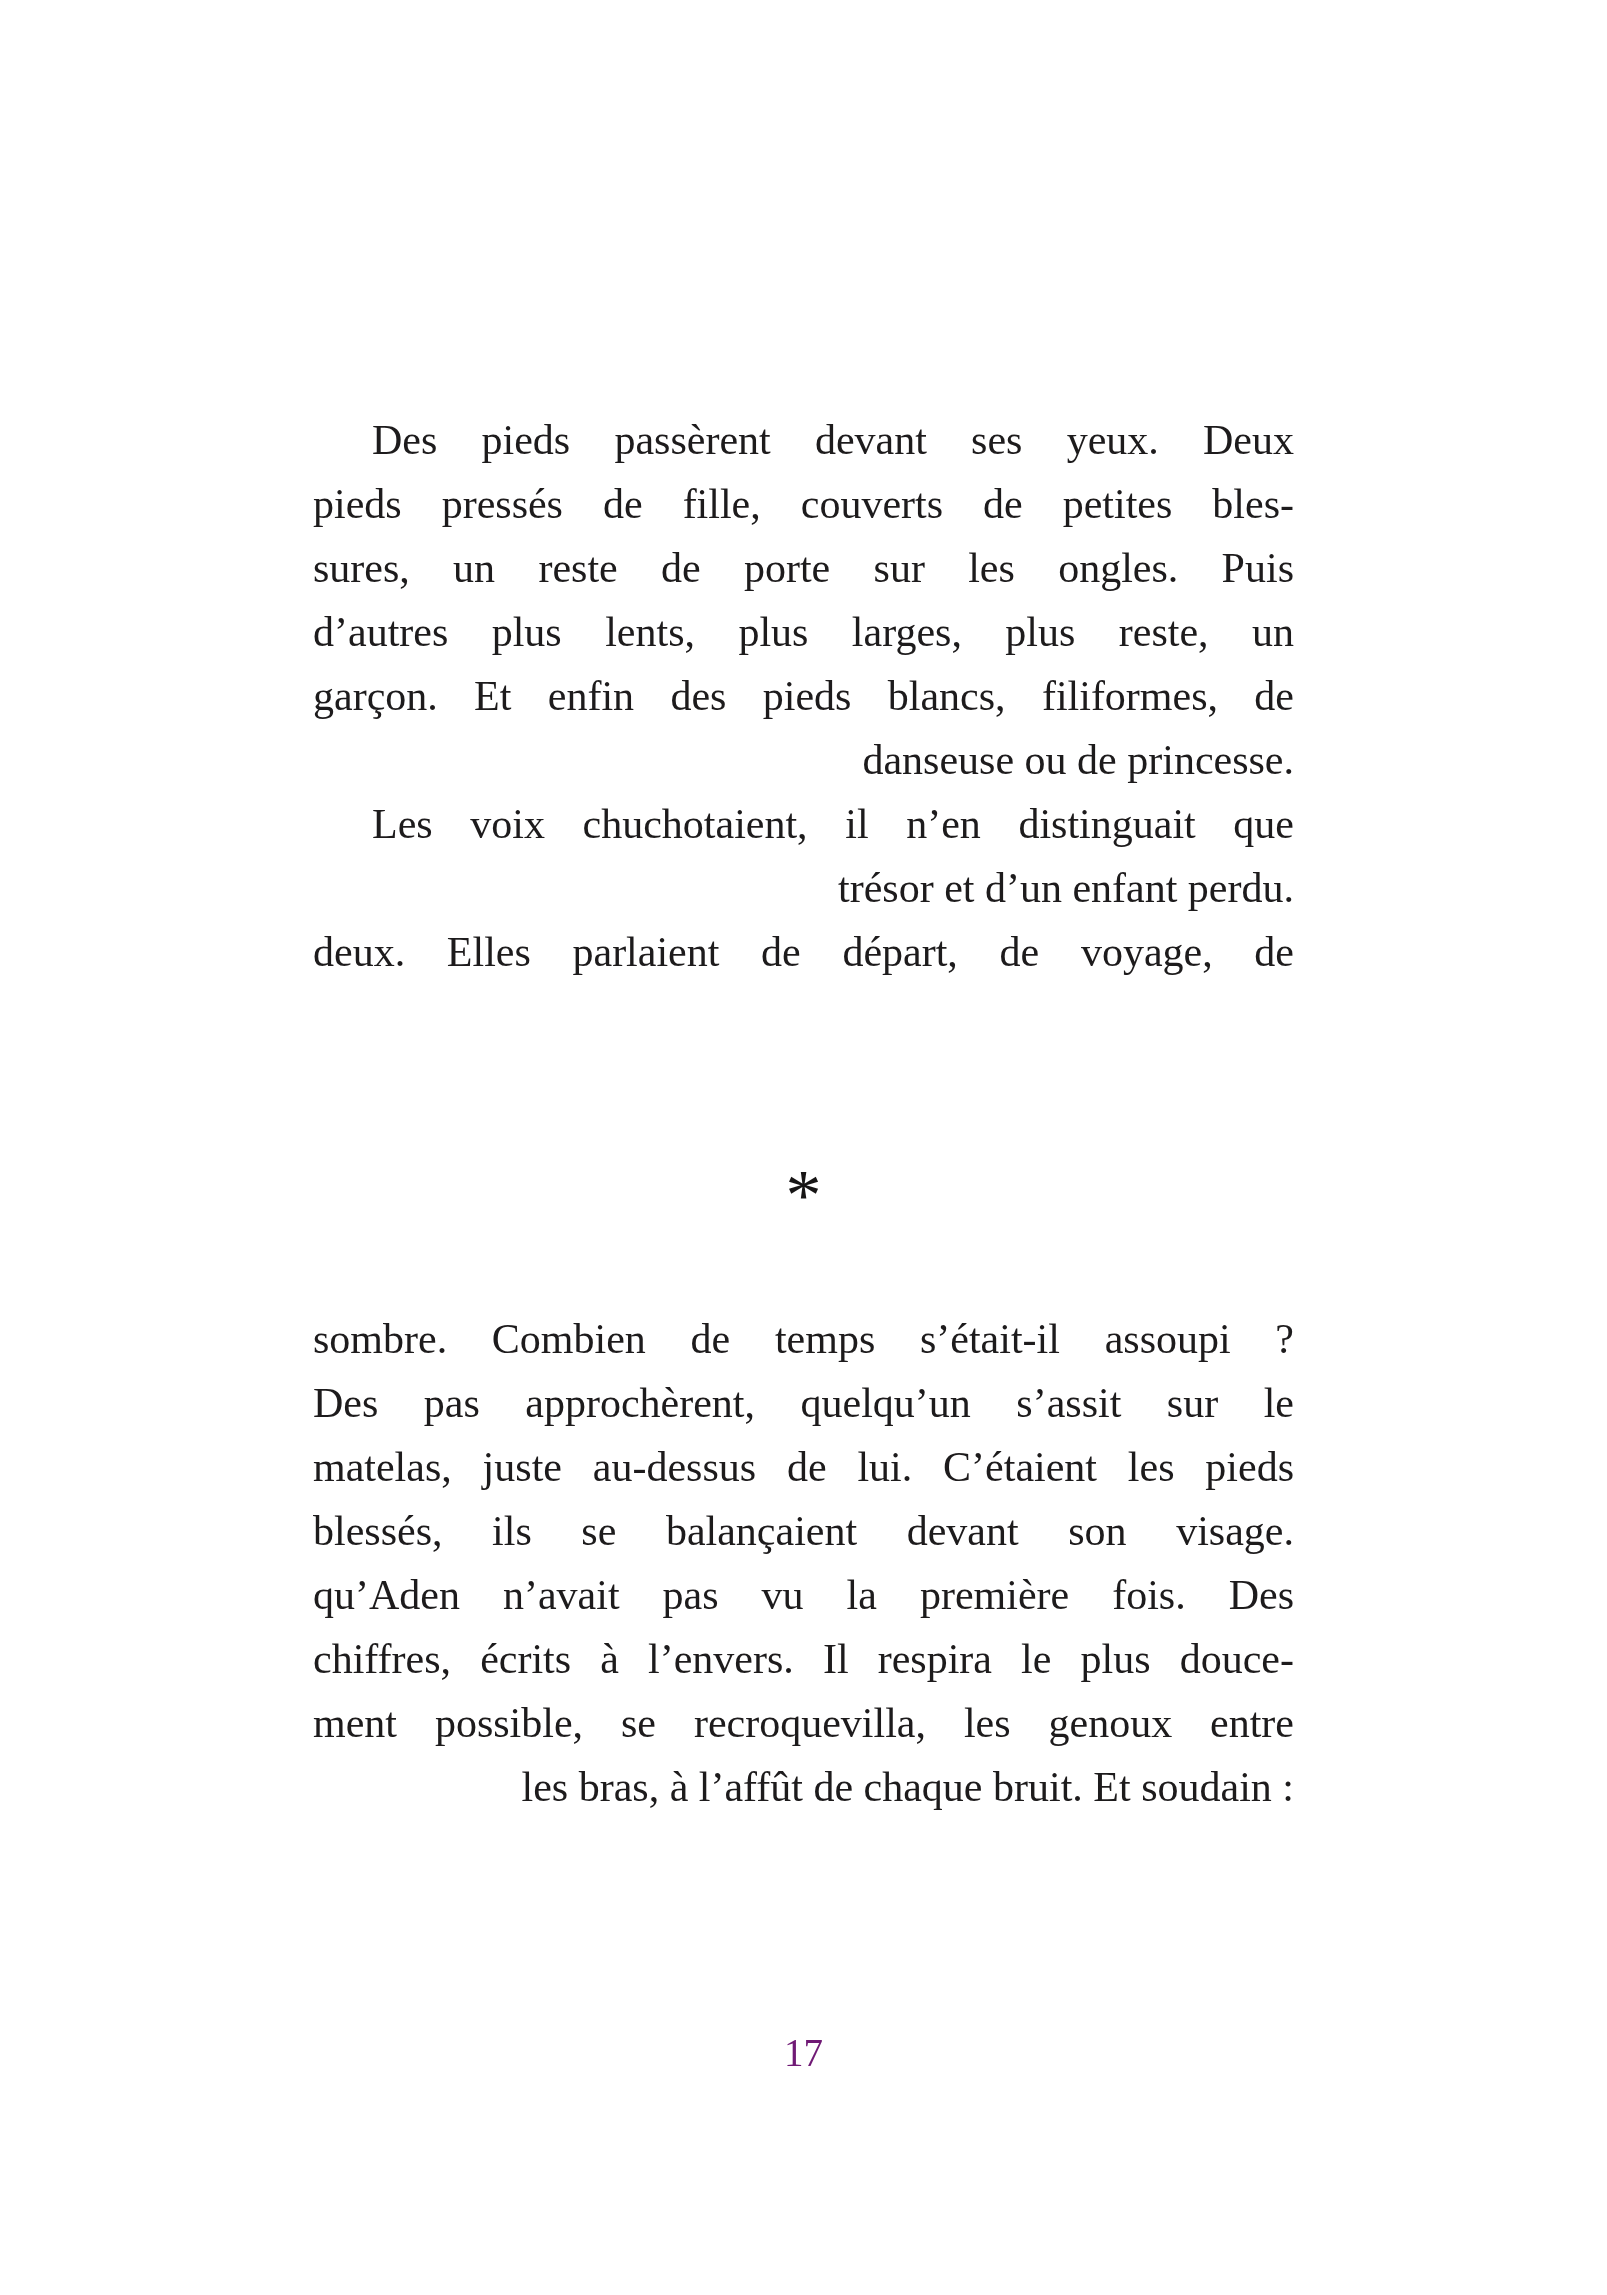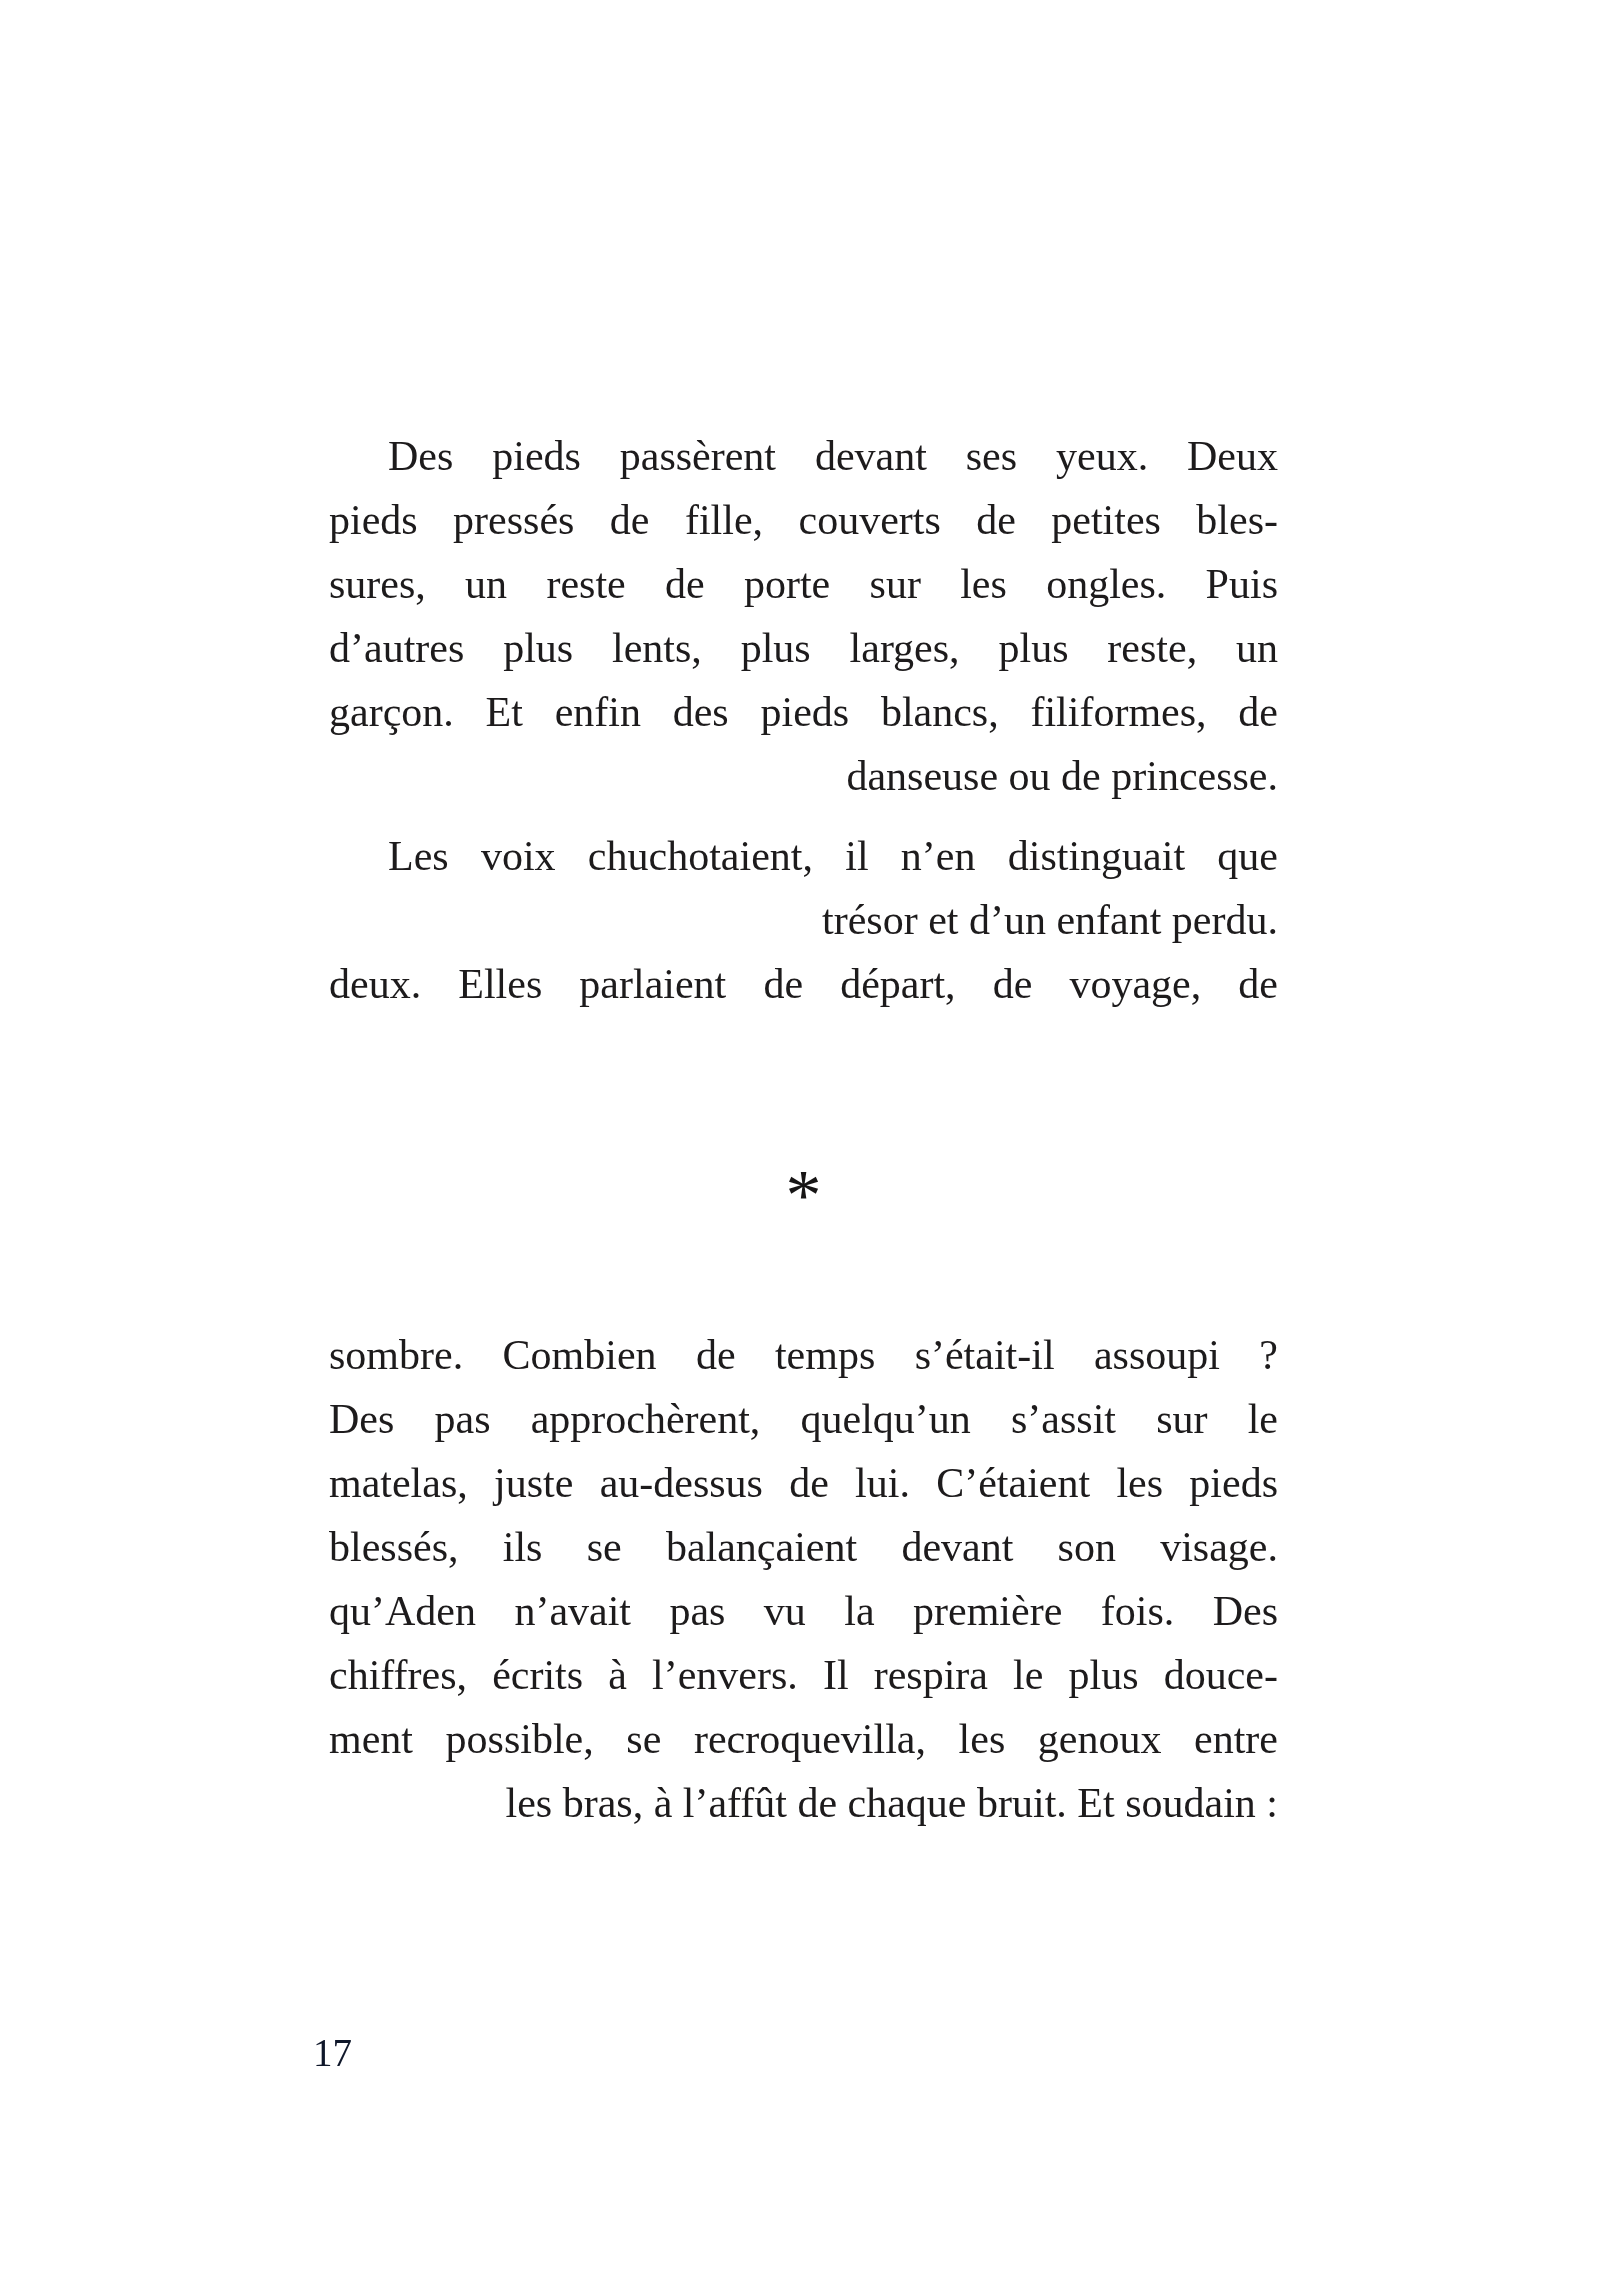--- a/index.html
+++ b/index.html
@@ -18,21 +18,21 @@
   }
   .text-block {
     position: absolute;
     left: 313px;
     width: 981px;
     font-size: 42px;
     line-height: 64px;
   }
   #block-1 { top: 408px; }
   #block-2 { top: 1307px; }
-  .para { margin: 16px; padding: 0; font-family: Liberation Serif, serif; }
+  .para { margin: 0; padding: 0; font-family: Liberation Serif, serif; }
   .line {
     height: 64px;
     white-space: normal;
     text-align: right;
   }
   .line.justify {
     text-align: justify;
     text-align-last: justify;
   }
   .line.indent {
@@ -46,23 +46,24 @@
     text-align: center;
     font-size: 72px;
     line-height: 72px;
     color: #171515;
   }
   .page-number {
     position: absolute;
     left: 313px;
     width: 981px;
     top: 2031px;
+    text-align: center;
     font-size: 39px;
     line-height: 44px;
-    color: #0f172a;
+    color: #701a75;
   }
 </style>
 </head>
 <body>
 
 <div class="page">
 
   <div class="text-block" id="block-1">
       <div class="para">
         <div class="line justify indent">Des pieds passèrent devant ses yeux. Deux</div>

